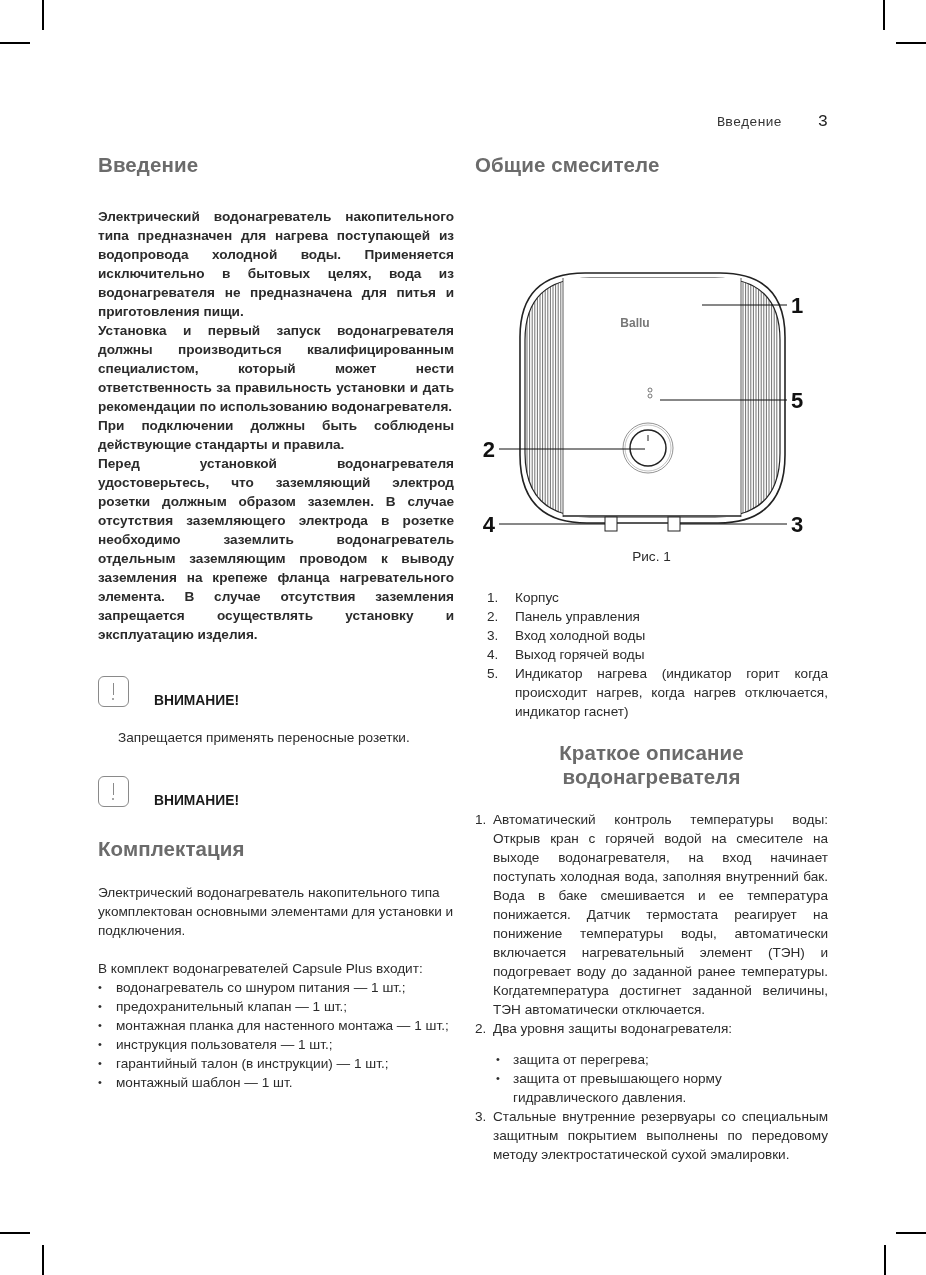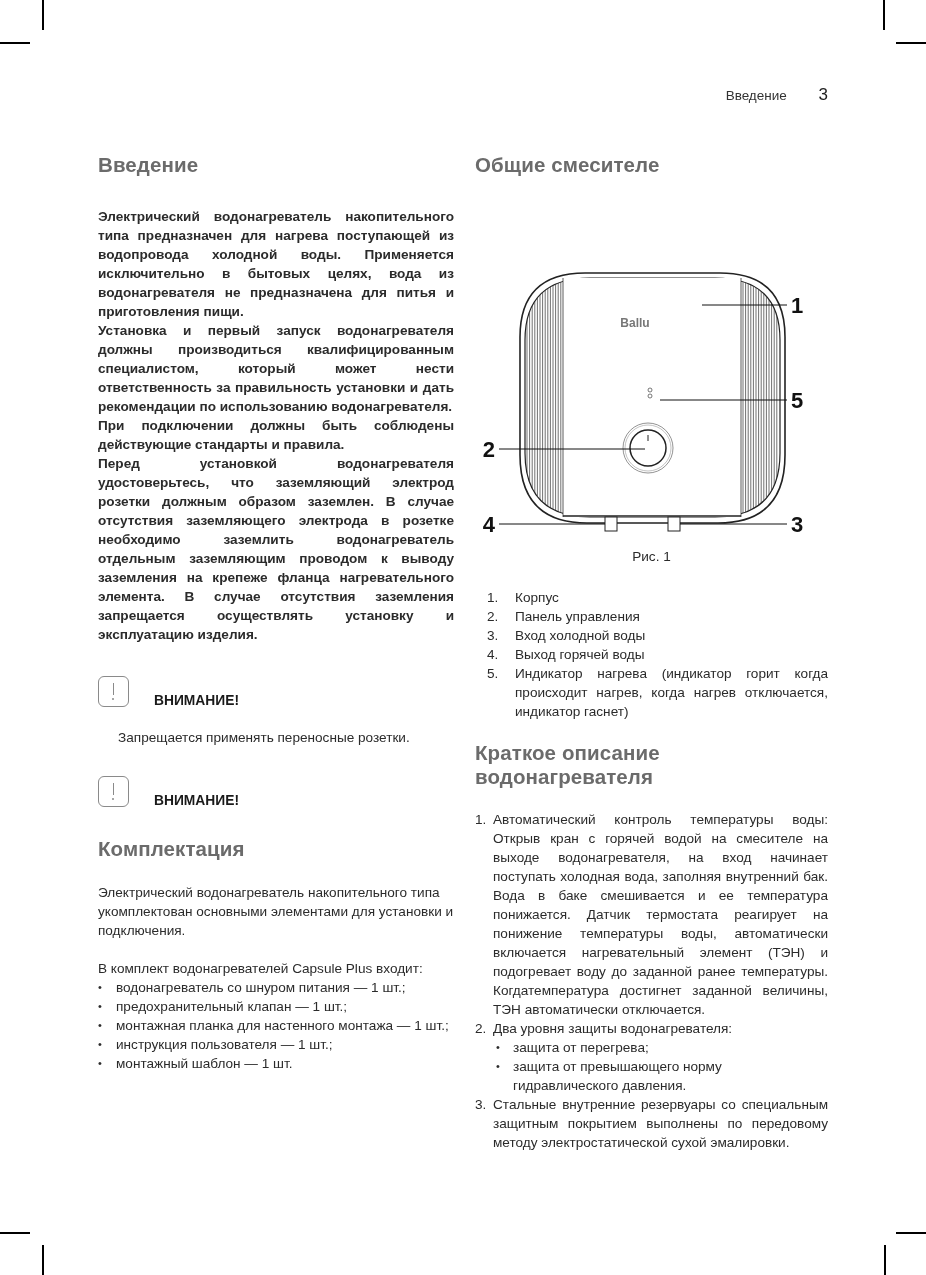--- a/index.html
+++ b/index.html
@@ -1,19 +1,19 @@
 <!DOCTYPE html>
 <html><head>
   <meta charset="utf-8">
   <style>
     html, body { margin:0; padding:0; background:#fff; }
     body { width:926px; height:1275px; position:relative; overflow:hidden;
       font-family:"Liberation Sans", "DejaVu Sans", sans-serif; color:#2a2a2a; }
     .crop { position:absolute; background:#000; }
-    .run-head { position:absolute; top:85px; right:98px; font-size:13.5px; color:#333; }
+    .run-head { position:absolute; top:112px; right:98px; font-size:13.5px; color:#333;font-family:Liberation Mono, monospace; }
     .run-head .title { margin-right:28px; font-weight:300; }
     .run-head .page { font-size:17px; color:#222; }
 
     .col { position:absolute; top:150px; }
     .col.left { left:98px; width:356px; }
     .col.right { left:475px; width:353px; }
 
     h2 { margin:0; font-size:20.5px; font-weight:bold; color:#6b6b6b; letter-spacing:0.1px; }
     p, li { font-size:13.6px; line-height:19px; margin:0; color:#2b2b2b; }
     .just { text-align:justify; }
@@ -33,21 +33,21 @@
 
     .fig { position:relative; height:330px; margin-top:28px; }
     .fig svg { position:absolute; left:0; top:0; }
     .fig-caption { text-align:center; margin-top:8px; font-size:13.6px; }
 
     ol.parts li { position:relative; padding-left:40px; }
     ol.parts li .n { position:absolute; left:12px; }
 
     ol.desc li { position:relative; padding-left:18px; text-align:justify; }
     ol.desc li .n { position:absolute; left:0; }
-    ol.desc li ul.bul { margin-top:0; }
+    ol.desc li ul.bul { margin-top:12px; }
     ol.desc li ul.bul li { padding-left:20px; text-align:left; }
     ol.desc li ul.bul li::before { left:3px; }
   </style>
 </head>
 <body>
 
 <div class="crop" style="left:42px;top:0;width:1.5px;height:30px;"></div>
 <div class="crop" style="left:0;top:42px;width:30px;height:1.5px;"></div>
 <div class="crop" style="left:883px;top:0;width:1.5px;height:30px;"></div>
 <div class="crop" style="left:896px;top:42px;width:30px;height:1.5px;"></div>
@@ -82,20 +82,21 @@
   </div>
 
   <h2 style="margin-top:21px;">Комплектация</h2>
   <p style="margin-top:22px;">Электрический водонагреватель накопительного типа укомплектован основными элементами для установки и подключения.</p>
   <p style="margin-top:19px;">В комплект водонагревателей Capsule Plus входит:</p>
   <ul class="bul">
     <li>водонагреватель со шнуром питания — 1 шт.;</li>
     <li>предохранительный клапан — 1 шт.;</li>
     <li>монтажная планка для настенного монтажа — 1 шт.;</li>
     <li>инструкция пользователя — 1 шт.;</li>
+    <li>гарантийный талон (в инструкции) — 1 шт.;</li>
     <li>монтажный шаблон — 1 шт.</li>
   </ul>
 </div>
 
 <div class="col right">
   <h2 class="intro-title">Общие смесителе</h2>
 
   <div class="fig">
     <svg width="353" height="330" viewBox="0 0 353 330">
       <defs>
@@ -175,21 +176,21 @@
   <p class="fig-caption" style="margin-top:12px;">Рис. 1</p>
 
   <ol class="num parts" style="margin-top:22px;">
     <li><span class="n">1.</span><span>Корпус</span></li>
     <li><span class="n">2.</span><span>Панель управления</span></li>
     <li><span class="n">3.</span><span>Вход холодной воды</span></li>
     <li><span class="n">4.</span><span>Выход горячей воды</span></li>
     <li style="text-align:justify;"><span class="n">5.</span><span>Индикатор нагрева (индикатор горит когда происходит нагрев, когда нагрев отключается, индикатор гаснет)</span></li>
   </ol>
 
-  <h2 style="margin-top:20px;">Краткое описание водонагревателя</h2>
+  <h2 style="margin-top:20px;text-align:center;">Краткое описание водонагревателя</h2>
 
   <ol class="num desc" style="margin-top:21px;">
     <li><span class="n">1.</span><span>Автоматический контроль температуры воды: Открыв кран с горячей водой на смесителе на выходе водонагревателя, на вход начинает поступать холодная вода, заполняя внутренний бак. Вода в баке смешивается и ее температура понижается. Датчик термостата реагирует на понижение температуры воды, автоматически включается нагревательный элемент (ТЭН) и подогревает воду до заданной ранее температуры. Когдатемпература достигнет заданной величины, ТЭН автоматически отключается.</span></li>
     <li><span class="n">2.</span><span>Два уровня защиты водонагревателя:</span>
       <ul class="bul">
         <li>защита от перегрева;</li>
         <li>защита от превышающего норму гидравлического давления.</li>
       </ul>
     </li>
     <li><span class="n">3.</span><span>Стальные внутренние резервуары со специальным защитным покрытием выполнены по передовому методу электростатической сухой эмалировки.</span></li>

